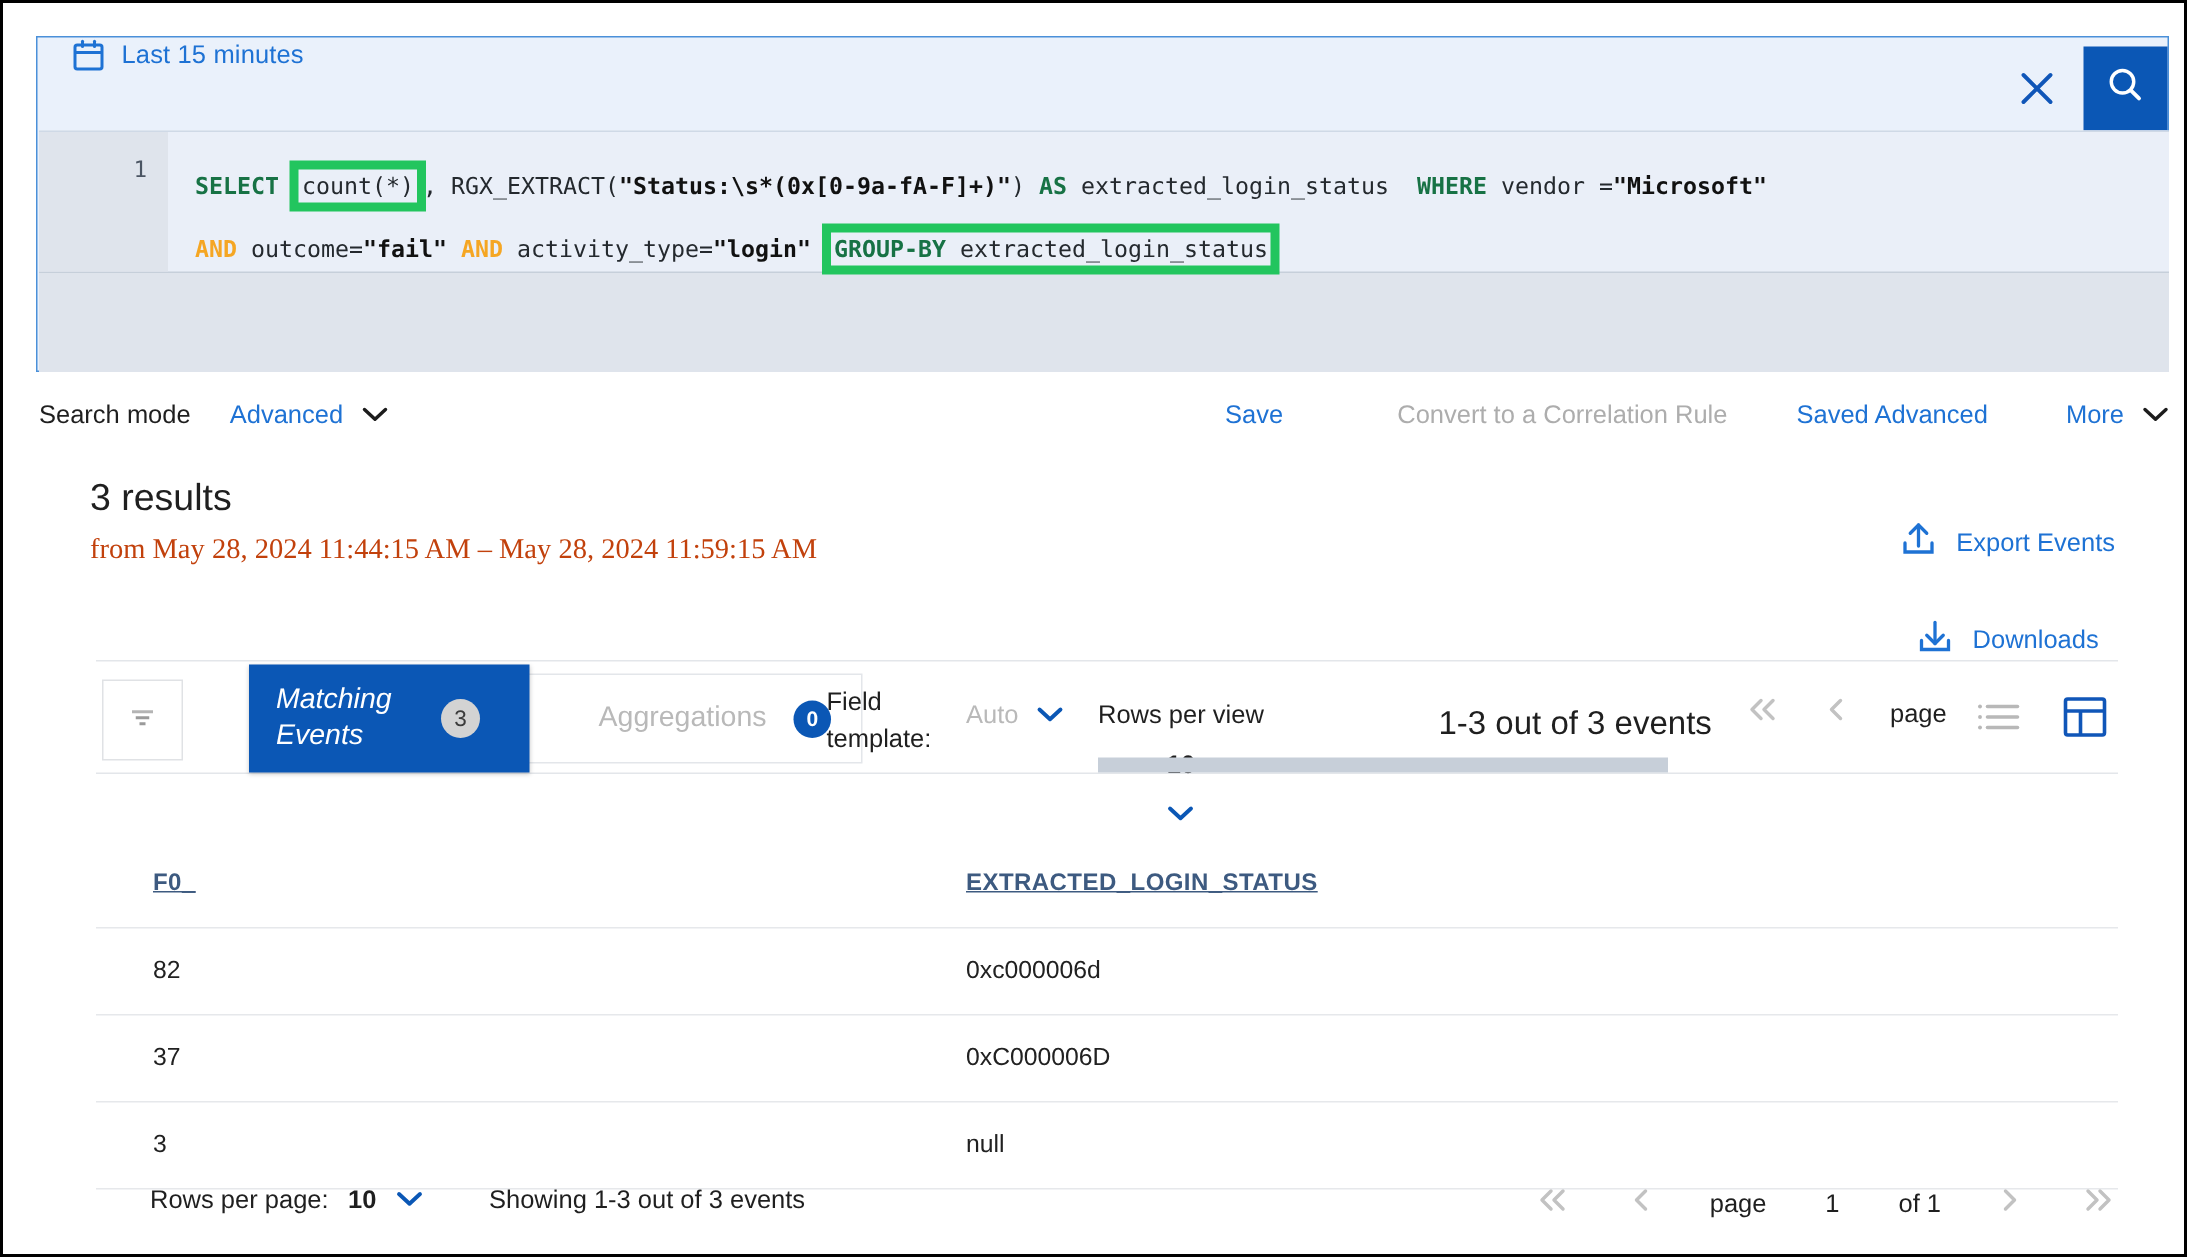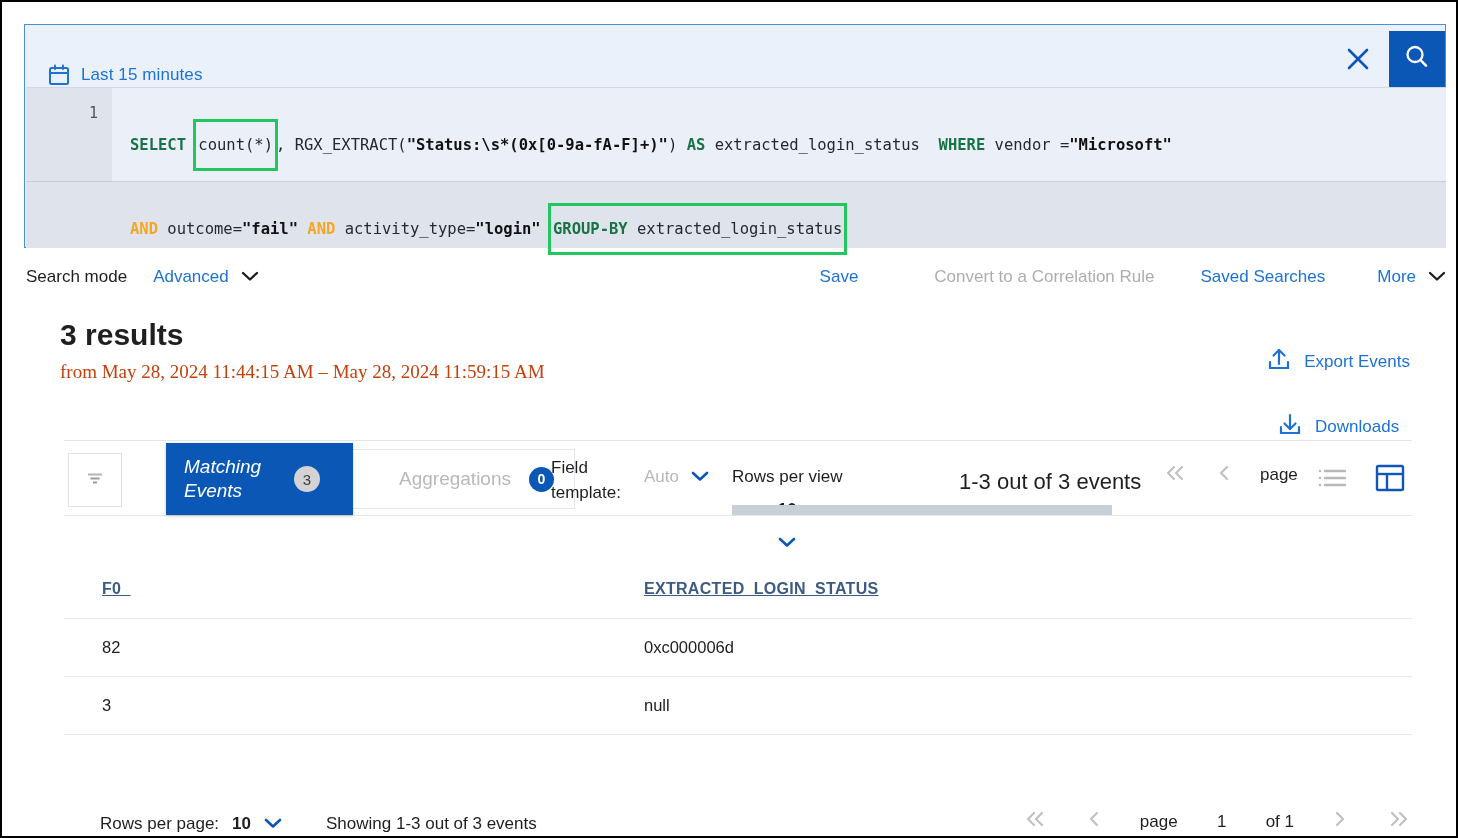--- a/index.html
+++ b/index.html
@@ -22,21 +22,21 @@
   .search-panel {
     position: absolute;
     left: 22px; top: 22px;
     width: 1422px; height: 224px;
     background: #eaf1fb;
     border: 1px solid #4a90d9;
   }
   .sp-top {
     position: relative;
     height: 62px;
-    display: flex; align-items: flex-end;
+    display: flex; align-items: flex-start;
   }
   .time-range {
     display: flex; align-items: center;
     gap: 10px;
     margin-left: 22px;
     cursor: pointer;
   }
   .cal-icon { width: 24px; height: 24px; display:block; }
   .time-label {
     color: #1e72d4;
@@ -93,23 +93,23 @@
     line-height: 28px;
     white-space: pre;
     color: #24292e;
   }
   .kw   { color: #177245; font-weight: bold; }
   .kwo  { color: #f5a623; font-weight: bold; }
   .str  { color: #111111; font-weight: bold; }
   .plain{ color: #24292e; }
   .hl-box {
     display: inline-block;
-    border: 3px solid #22c55e;
-    padding: 12px 2px;
-    margin: 16px -2px;
+    border: 6px solid #22c55e;
+    padding: 0 2px;
+    margin: 4px -2px;
     line-height: 22px;
   }
   .editor-blank {
     height: 66px;
     background: #dfe4ec;
   }
 
   
   .mode-row {
     position: absolute;
@@ -137,23 +137,23 @@
   .ml2 { margin-right: 46px; }
   .ml3 { margin-right: 52px; }
 
   
   .results-head {
     position: absolute;
     left: 58px; top: 316px;
     width: 1350px;
   }
   .results-count {
-    font-size: 30px;
+    font-size: 25px;
     color: #1f1f1f;
-    font-weight: 700;
+    font-weight: 400;
   }
   .results-sub {
     margin-top: 9px;
     font-size: 19px;
     color: #c2410c;
     font-family: Liberation Serif, serif;
   }
   .results-actions {
     position: absolute;
     right: 0; top: 28px;
@@ -302,21 +302,21 @@
     border-bottom: 1px solid #e6e8eb;
   }
   .col-a { width: 580px; padding-left: 38px !important; }
   .col-b { padding-left: 0; }
 
   
   .foot {
     position: absolute;
     left: 62px; top: 788px;
     width: 1348px; height: 44px;
-    display: flex; align-items: flex-end;
+    display: flex; align-items: flex-start;
   }
   .foot-left {
     display: flex; align-items: center;
     margin-left: 36px;
     font-size: 17px; color: #1f1f1f;
     gap: 13px;
   }
   .foot-showing { margin-left: 44px; font-size: 17px; color: #1f1f1f; }
   .foot-pager {
     margin-left: auto;
@@ -381,21 +381,21 @@
     <span class="mode-value">Advanced</span>
     <span class="chev">
       <svg width="18" height="12" viewBox="0 0 18 12">
           <polyline points="2,3 9,9.5 16,3" fill="none" stroke="#1c1c1c" stroke-width="2.3" stroke-linecap="round" stroke-linejoin="round"></polyline>
         </svg>
     </span>
 
     <div class="mode-right">
       <span class="link ml1">Save</span>
       <span class="link disabled ml2">Convert to a Correlation Rule</span>
-      <span class="link ml3">Saved Searches</span>
+      <span class="link ml3">Saved Advanced</span>
       <span class="link">More</span>
       <span class="chev">
         <svg width="18" height="12" viewBox="0 0 18 12">
             <polyline points="2,3 9,9.5 16,3" fill="none" stroke="#1c1c1c" stroke-width="2.3" stroke-linecap="round" stroke-linejoin="round"></polyline>
           </svg>
       </span>
     </div>
   </div>
 
   <div class="results-head">
@@ -518,20 +518,24 @@
           <th class="col-a">F0_</th>
           <th class="col-b">EXTRACTED_LOGIN_STATUS</th>
         </tr>
       </thead>
       <tbody>
         <tr>
           <td class="col-a">82</td>
           <td class="col-b">0xc000006d</td>
         </tr>
         <tr>
+          <td class="col-a">37</td>
+          <td class="col-b">0xC000006D</td>
+        </tr>
+        <tr>
           <td class="col-a">3</td>
           <td class="col-b">null</td>
         </tr>
       </tbody>
     </table>
   </div>
 
   <div class="foot">
     <div class="foot-left">
       <span>Rows per page:</span>

